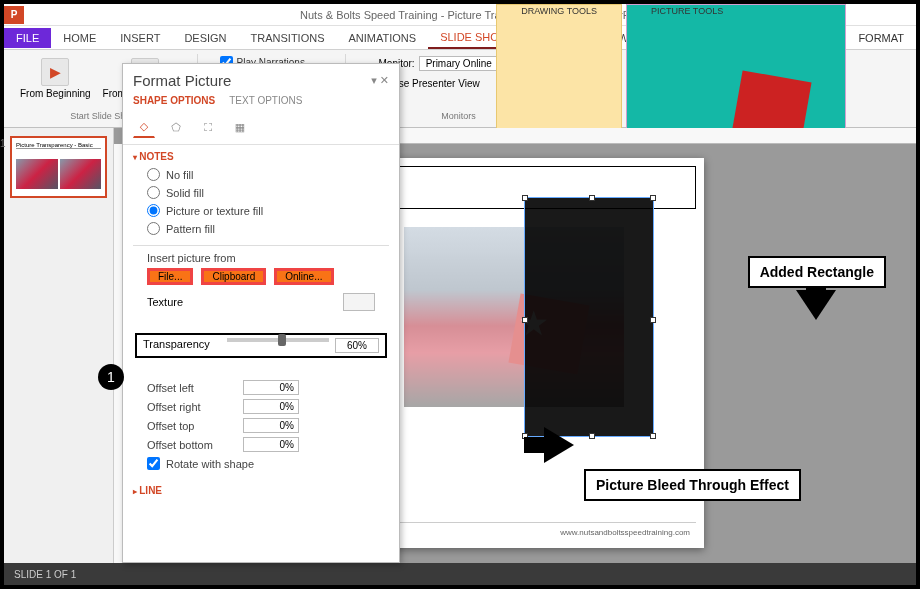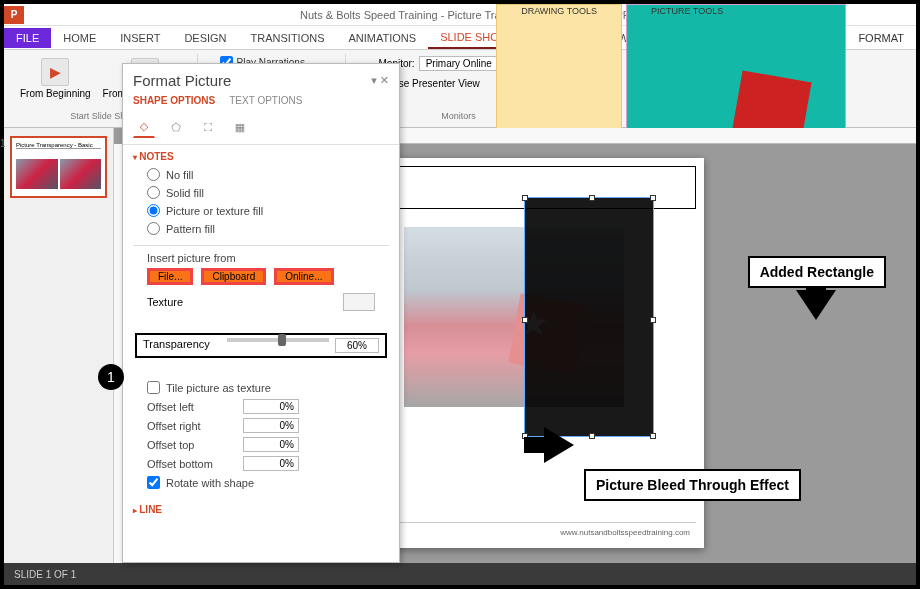--- a/index.html
+++ b/index.html
@@ -275,24 +275,20 @@
         <span>Texture</span>
         <div class="dd"></div>
       </div>
       <div class="transrow">
         <span class="lab">Transparency</span>
         <div class="slider">
             <div class="kn"></div>
           </div>
         <div class="val">60%</div>
       </div>
-      <label class="chk">
-          <input type="checkbox" style="">
-          <span>Tile picture as texture</span>
-        </label>
       <div class="spinrow">
           <span class="lab">Offset left</span>
           <div class="val">0%</div>
         </div>
       <div class="spinrow">
           <span class="lab">Offset right</span>
           <div class="val">0%</div>
         </div>
       <div class="spinrow">
           <span class="lab">Offset top</span>

